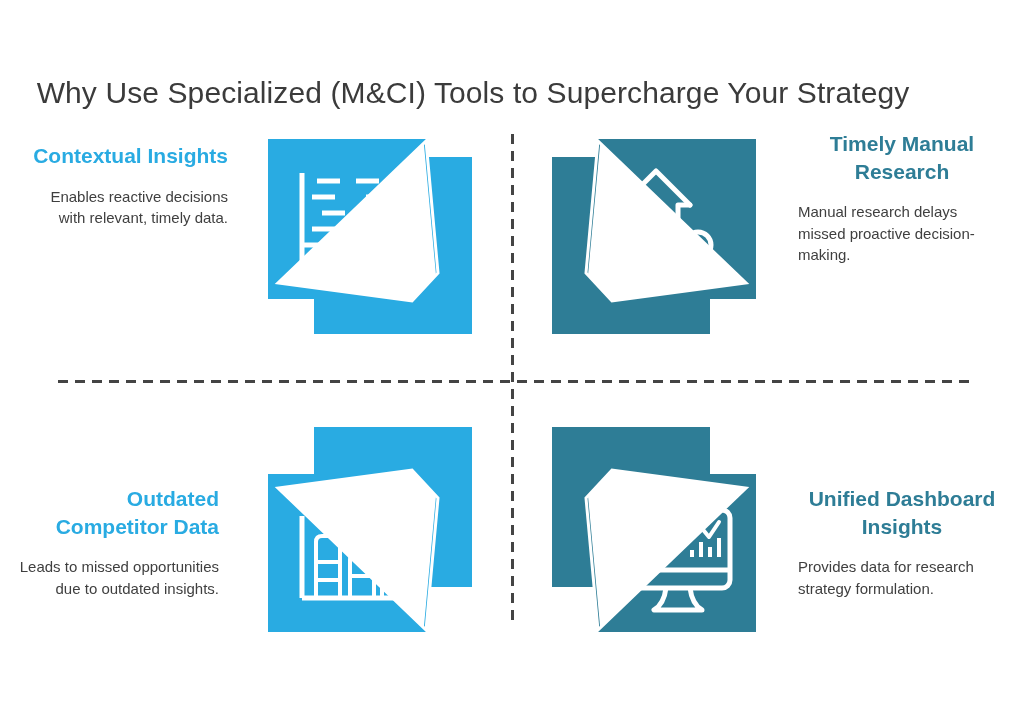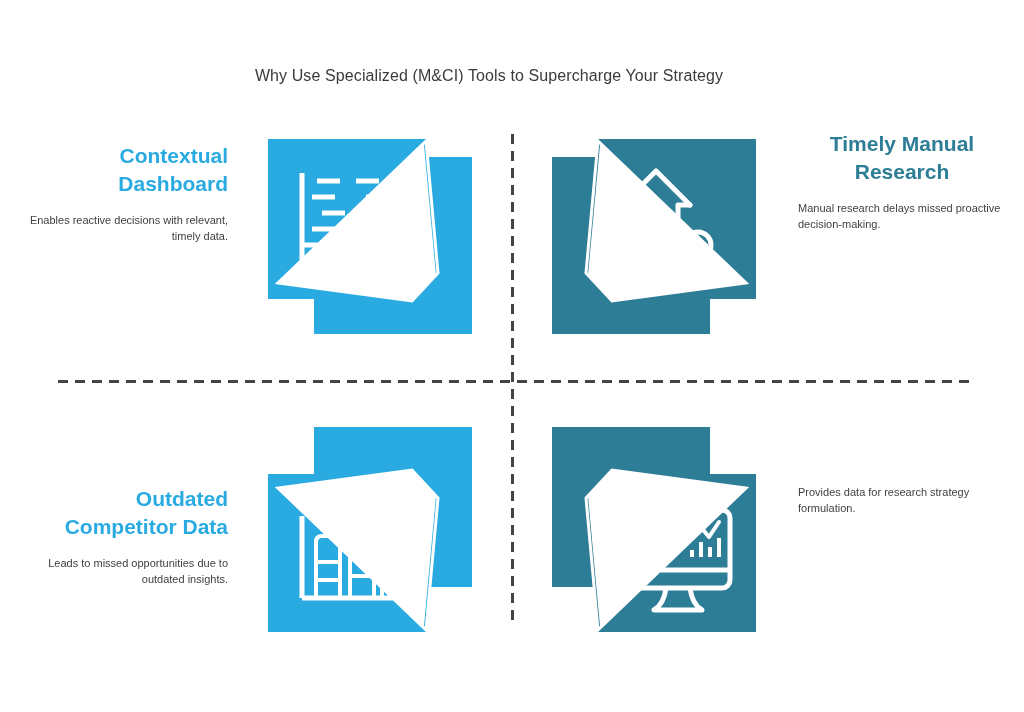--- a/index.html
+++ b/index.html
@@ -16,25 +16,25 @@
   #page {
     position: relative;
     width: 1024px;
     height: 712px;
     background: #ffffff;
   }
 
   
   #title {
     position: absolute;
-    left: 16px;
+    left: 0;
     top: 56px;
     width: 946px;
     text-align: center;
-    font-size: 16px;
+    font-size: 30px;
     font-weight: 400;
     color: #3b3b3b;
     letter-spacing: 0.1px;
   }
 
   
   .divider-h {
     position: absolute;
     left: 58px;
     top: 380px;
@@ -58,33 +58,33 @@
   
   .block { position: absolute; }
   .block h2 {
     margin: 0 0 16px 0;
     font-size: 21px;
     font-weight: 700;
     line-height: 1.32;
   }
   .block p {
     margin: 0;
-    font-size: 11px;
+    font-size: 15px;
     font-weight: 400;
     line-height: 1.42;
     color: #3f3f3f;
   }
   .align-right { text-align: right; }
   .align-left  { text-align: left; }
   .c-light { color: #29abe2; }
   .c-dark  { color: #2e7d96; text-align: center; }
 
   #block-tl { left: 22px;  top: 142px; width: 206px; }
   #block-tr { left: 798px; top: 130px; width: 208px; }
-  #block-bl { left: 22px;  top: 485px; width: 206px; }
+  #block-bl { left: 13px;  top: 485px; width: 206px; }
   #block-br { left: 798px; top: 485px; width: 208px; }
 
   
   .icon-art { position: absolute; }
   #icon-tl { left: 268px; top: 139px; }
   #icon-tr { left: 552px; top: 139px; }
   #icon-bl { left: 268px; top: 424px; }
   #icon-br { left: 552px; top: 424px; }
   .icon-art svg { display: block; }
 </style>
@@ -92,21 +92,21 @@
 <body>
 
 <div id="page">
 
   <h1 id="title">Why Use Specialized (M&amp;CI) Tools to Supercharge Your Strategy</h1>
 
   <div class="divider-h"></div>
   <div class="divider-v"></div>
 
   <div class="block align-right" id="block-tl">
-    <h2 class="c-light">Contextual Dashboard</h2>
+    <h2 class="c-light">Contextual Insights</h2>
     <p>Enables reactive decisions with relevant, timely data.</p>
   </div>
 
   <div class="icon-art" id="icon-tl">
     <svg width="204" height="208" viewBox="0 0 204 208">
 
       <rect x="46" y="18" width="158" height="177" fill="#29abe2"></rect>
 
       <rect x="0" y="0" width="158" height="160" fill="#29abe2"></rect>
 
@@ -208,20 +208,21 @@
         <line x1="114" y1="118" x2="138" y2="118"></line>
         <line x1="114" y1="140" x2="138" y2="140"></line>
       </g>
       <g stroke="#ffffff" stroke-width="3" fill="none">
         <path d="M 158 206 L 170 74 L 144 46 L 10 64 Z"></path>
       </g>
     </svg>
   </div>
 
   <div class="block align-left" id="block-br">
+    <h2 class="c-dark">Unified Dashboard Insights</h2>
     <p>Provides data for research strategy formulation.</p>
   </div>
 
   <div class="icon-art" id="icon-br">
     <svg width="204" height="208" viewBox="0 0 204 208">
 
       <rect x="0" y="3" width="158" height="160" fill="#2e7d96"></rect>
 
       <rect x="46" y="50" width="158" height="158" fill="#2e7d96"></rect>
 

